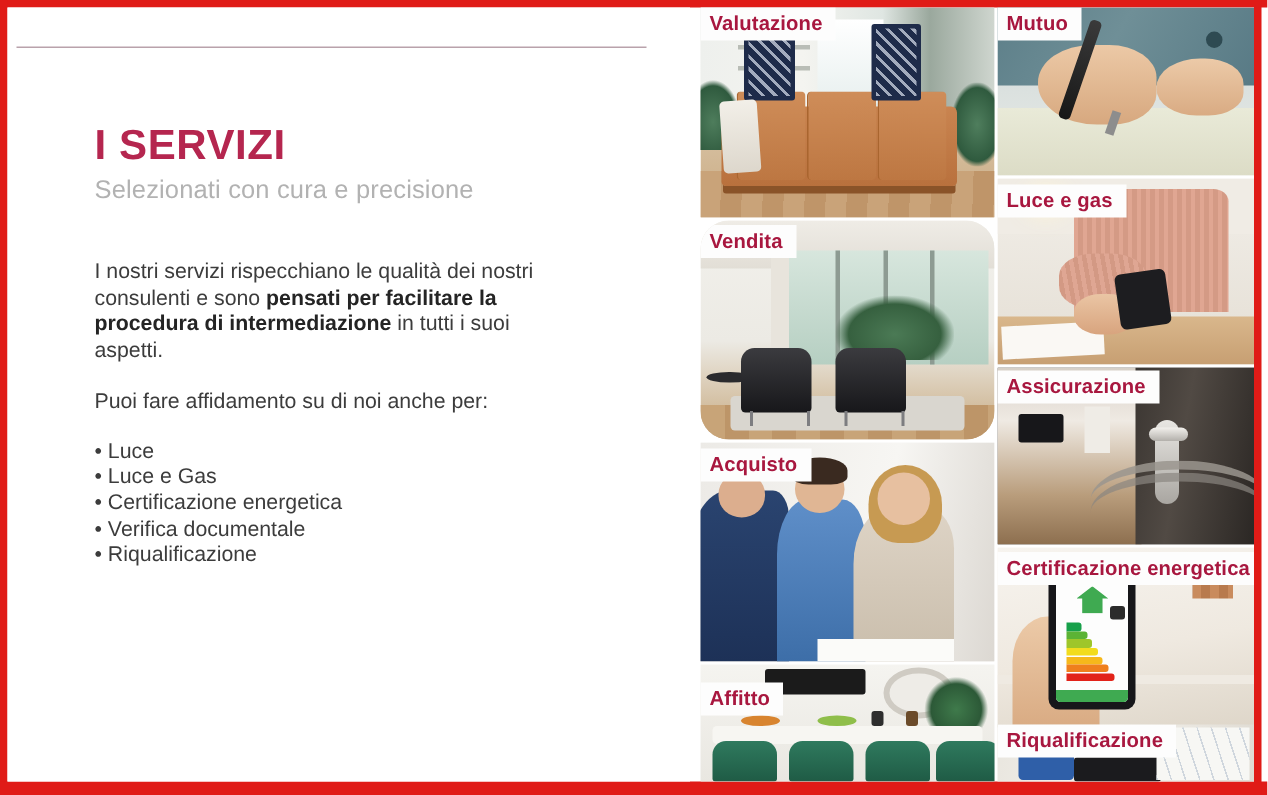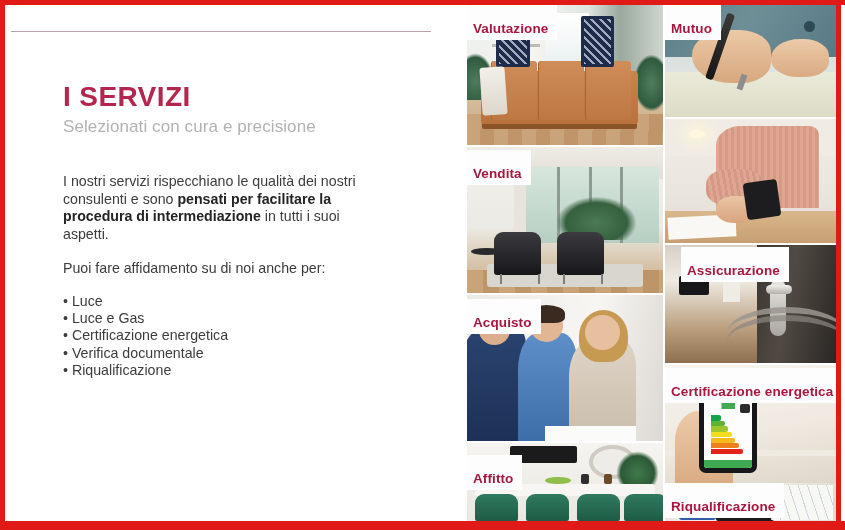--- a/index.html
+++ b/index.html
@@ -26,21 +26,21 @@
   .para b{font-weight:bold;color:#242424;}
   .para2{position:absolute;left:58px;top:255px;width:320px;font-size:14.2px;line-height:17.5px;color:#3c3c3c;}
   .bullets{position:absolute;left:58px;top:288px;width:300px;font-size:14.2px;line-height:17.2px;
     color:#3c3c3c;}
   .bullets div{white-space:nowrap;}
 
   
   .mosaic{position:absolute;left:467px;top:5px;width:369px;height:516px;}
   .tile{position:absolute;overflow:hidden;}
   .tag{position:absolute;left:0;background:#fdfdfd;color:#a8173f;font-size:13.5px;
-    font-weight:bold;padding:16px 9px 4px 6px;white-space:nowrap;z-index:6;letter-spacing:.1px;}
+    font-weight:bold;padding:3px 9px 4px 6px;white-space:nowrap;z-index:6;letter-spacing:.1px;}
   .ph{position:absolute;inset:0;}
   .obj{position:absolute;}
 
   
   .t1 .ph{background:linear-gradient(#dfe3e0 0%,#e7e6e0 38%,#d8c3a6 55%,#c9a97f 100%);}
   .t1 .wall{position:absolute;left:0;top:0;width:100%;height:58%;
     background:linear-gradient(90deg,#eef0ed 0%,#f4f4f0 35%,#dfe6e2 62%,#9aa89d 78%,#cfd6cf 100%);}
   .t1 .win{position:absolute;left:40%;top:6%;width:22%;height:40%;
     background:linear-gradient(#ffffff,#e8f0ef);}
   .t1 .shelf{position:absolute;left:13%;top:18%;width:24%;height:3px;background:#b9bdb6;}
@@ -233,21 +233,21 @@
         <div class="cush" style="left:12%;"></div>
         <div class="cush" style="left:36%;"></div>
         <div class="cush" style="left:60%;"></div>
         <div class="pil" style="left:15%;"></div>
         <div class="pil" style="left:58%;"></div>
         <div class="throw"></div>
       </div>
       <div class="tag" style="top:0;">Valutazione</div>
     </div>
 
-    <div class="tile t2" style="left:0;top:142px;width:196px;height:146px;">
+    <div class="tile t2" style="left:0;top:142px;width:196px;height:146px;border-radius:19px;">
       <div class="ph">
         <div class="ceil"></div>
         <div class="glass"></div>
         <div class="mull" style="left:46%;"></div>
         <div class="mull" style="left:62%;"></div>
         <div class="mull" style="left:78%;"></div>
         <div class="greens"></div>
         <div class="pillar"></div>
         <div class="floor"></div>
         <div class="rug"></div>
@@ -311,34 +311,35 @@
       <div class="ph">
         <div class="wallu"></div>
           <div class="light"></div>
         <div class="sweater"></div>
         <div class="desk"></div>
           <div class="paper"></div>
         <div class="arm"></div>
           <div class="hand"></div>
         <div class="phone"></div>
       </div>
+      <div class="tag" style="top:4px;">Luce e gas</div>
     </div>
 
     <div class="tile t7" style="left:198px;top:240px;width:171px;height:118px;">
       <div class="ph">
         <div class="corr"></div>
         <div class="tv"></div>
           <div class="frame"></div>
         <div class="door"></div>
         <div class="plate"></div>
           <div class="handle"></div>
         <div class="arc"></div>
           <div class="arc2"></div>
       </div>
-      <div class="tag" style="top:2px;margin-left:16px;">Assicurazione</div>
+      <div class="tag" style="top:2px;">Assicurazione</div>
     </div>
 
     <div class="tile t8" style="left:198px;top:360px;width:171px;height:120px;">
       <div class="ph">
         <div class="kitchen"></div>
         <div class="cab"></div>
         <div class="counter"></div>
         <div class="hand"></div>
         <div class="phone">
           <div class="scr">

